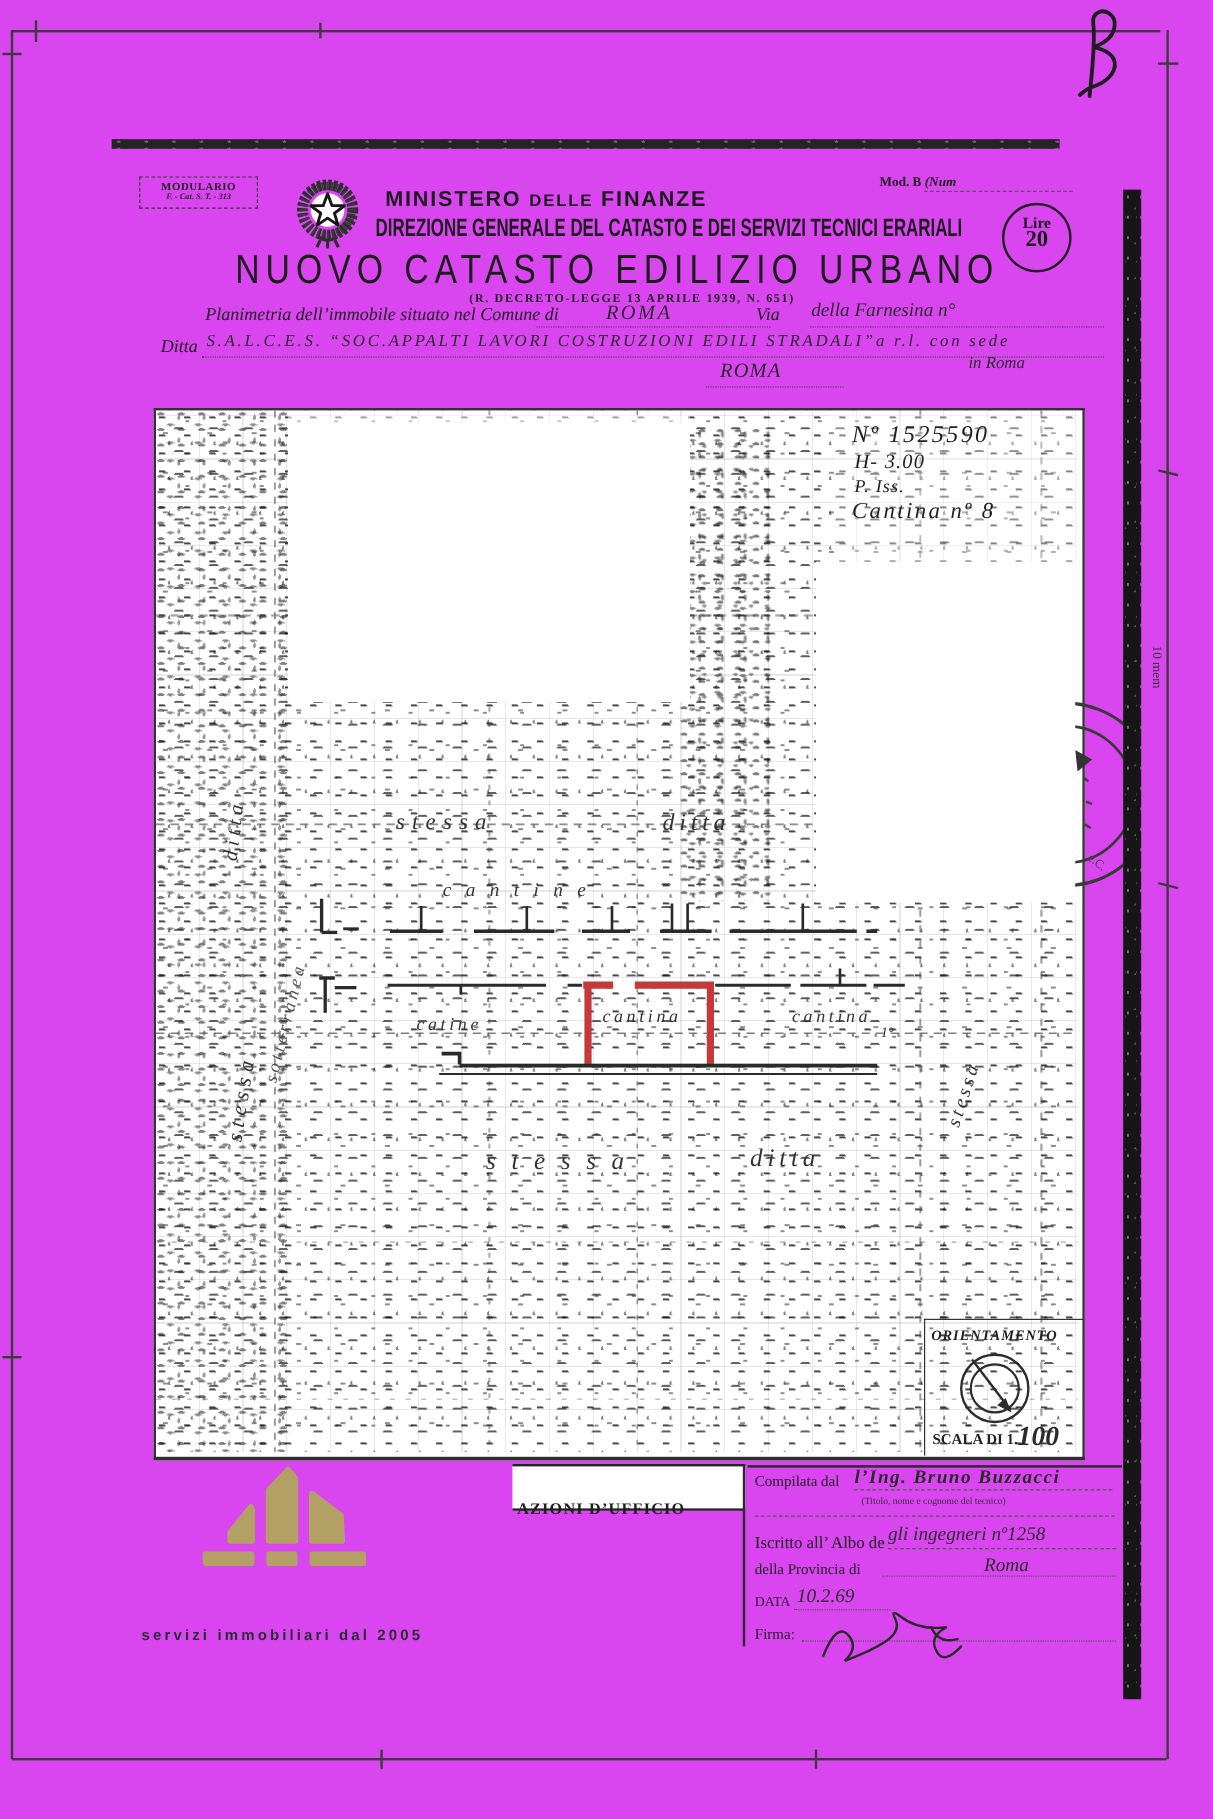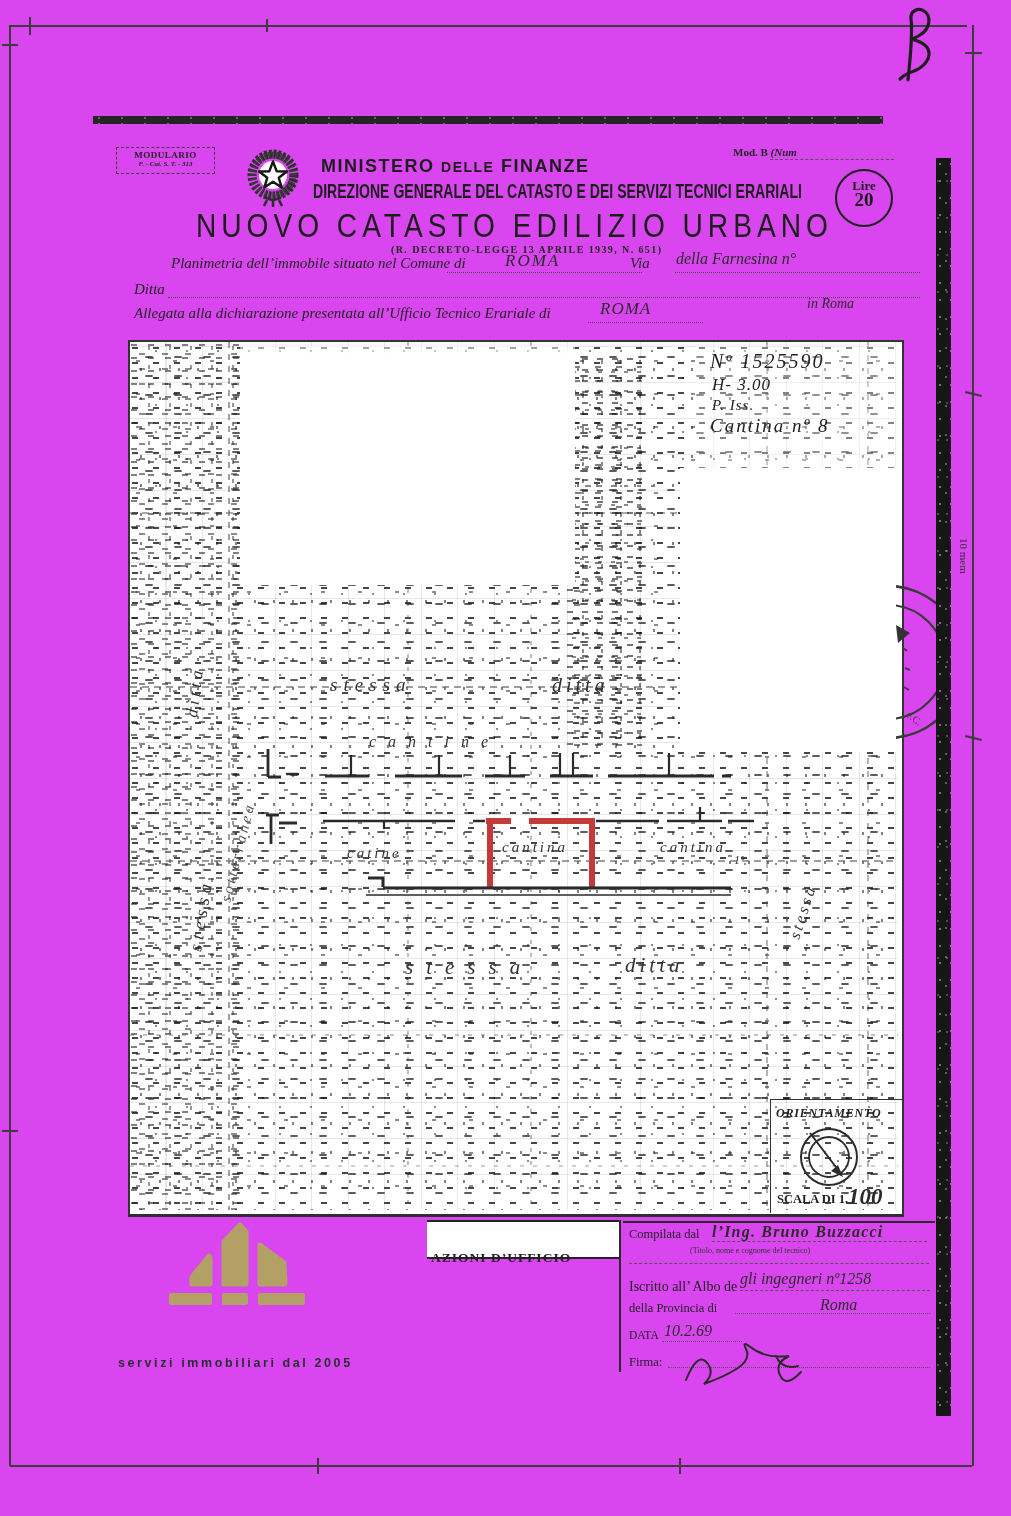--- a/index.html
+++ b/index.html
@@ -81,24 +81,24 @@
 
   <div class="abs hand" style="left:505px;top:251px;font-size:17px;letter-spacing:2px;">ROMA</div>
   <div class="abs serif" style="left:630px;top:255px;font-size:15px;font-style:italic;color:#1e1e1e;">Via</div>
   <div class="abs dot" style="left:675px;top:256px;width:245px;height:16px;"></div>
 
   <div class="abs hand" style="left:676px;top:250px;font-size:16px;white-space:nowrap;">della Farnesina n°</div>
 
   <div class="abs serif" style="left:134px;top:281px;font-size:15px;font-style:italic;color:#1e1e1e;">Ditta</div>
   <div class="abs dot" style="left:168px;top:281px;width:752px;height:16px;"></div>
 
+  <div class="abs hand" style="left:172px;top:277px;font-size:14px;white-space:nowrap;letter-spacing:2.3px;">S.A.L.C.E.S. “SOC.APPALTI  LAVORI  COSTRUZIONI  EDILI  STRADALI”a r.l. con sede</div>
 
   <div class="abs hand" style="left:807px;top:296px;font-size:14px;">in Roma</div>
 
-  <div class="abs serif" style="left:134px;top:305px;font-size:15px;font-style:italic;color:#1e1e1e;white-space:nowrap;">Allegata  alla  dichiarazione  presentata  all’Ufficio  Tecnico  Erariale  di</div>
   <div class="abs dot" style="left:588px;top:306px;width:115px;height:16px;"></div>
 
   <div class="abs hand" style="left:600px;top:299px;font-size:17px;letter-spacing:1px;">ROMA</div>
 
   <div class="abs" id="planbox" style="left:128px;top:340px;width:772px;height:872px;border:2.5px solid #333;border-bottom:3.5px solid #2e2e2e;background:#fff;"></div>
 
   <div class="abs" id="texture" style="left:130px;top:342px;width:768px;height:868px;
      background-image:
        radial-gradient(3px 1px at 5px 6px, rgba(25,25,25,.8) 98%, transparent),
        radial-gradient(1.4px 1px at 37px 18px, rgba(25,25,25,.6) 98%, transparent),
@@ -237,21 +237,21 @@
 
   <div class="abs" style="left:623px;top:1221px;width:312px;height:1.6px;background:#2a2a2a;"></div>
 
   <div class="abs" style="left:619px;top:1220px;width:2px;height:152px;background:#2a2a2a;"></div>
 
   <div class="abs serif" style="left:629px;top:1227px;font-size:12.5px;color:#1e1e1e;">Compilata  dal</div>
 
   <div class="abs hand" style="left:712px;top:1223px;font-size:16px;white-space:nowrap;letter-spacing:1.2px;font-weight:bold;">l’Ing. Bruno Buzzacci</div>
   <div class="abs" style="left:712px;top:1241px;width:215px;border-bottom:1.3px dashed #555;"></div>
 
-  <div class="abs serif" style="left:690px;top:1246px;font-size:8px;color:#333;text-align:center;">(Titolo, nome e cognome del tecnico)</div>
+  <div class="abs serif" style="left:718px;top:1246px;font-size:8px;color:#333;text-align:center;">(Titolo, nome e cognome del tecnico)</div>
   <div class="abs" style="left:629px;top:1263px;width:300px;border-bottom:1.3px dashed #555;"></div>
 
   <div class="abs serif" style="left:629px;top:1279px;font-size:14px;color:#1e1e1e;">Iscritto  all’ Albo  de</div>
 
   <div class="abs hand" style="left:740px;top:1270px;font-size:16px;white-space:nowrap;">gli ingegneri  nº1258</div>
   <div class="abs" style="left:740px;top:1290px;width:190px;border-bottom:1.3px dashed #555;"></div>
 
   <div class="abs serif" style="left:629px;top:1301px;font-size:12.5px;color:#1e1e1e;">della  Provincia  di</div>
   <div class="abs" style="left:735px;top:1313px;width:195px;border-bottom:1.3px dotted #555;"></div>
 

